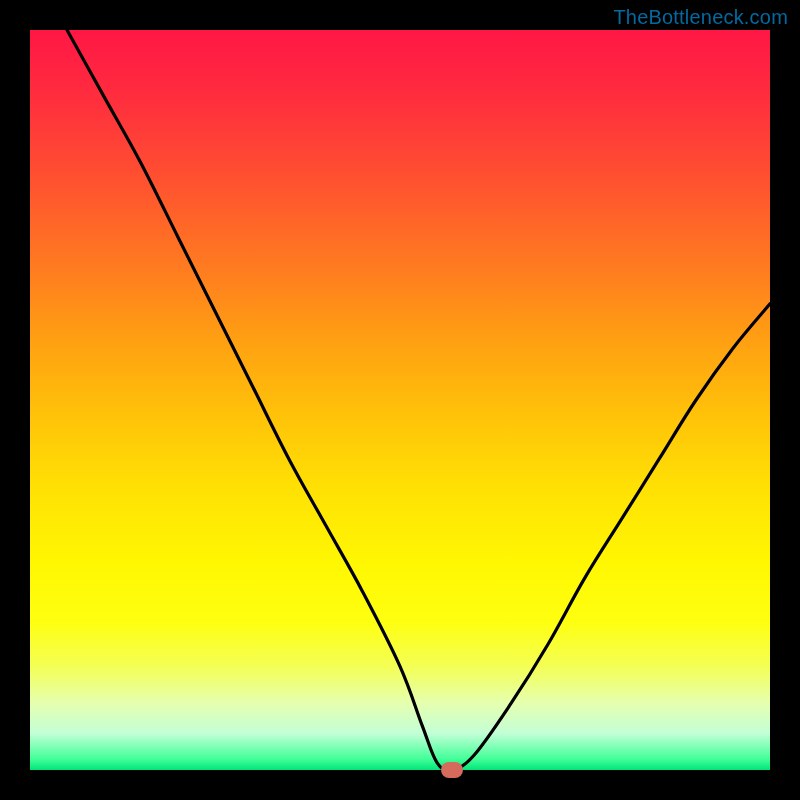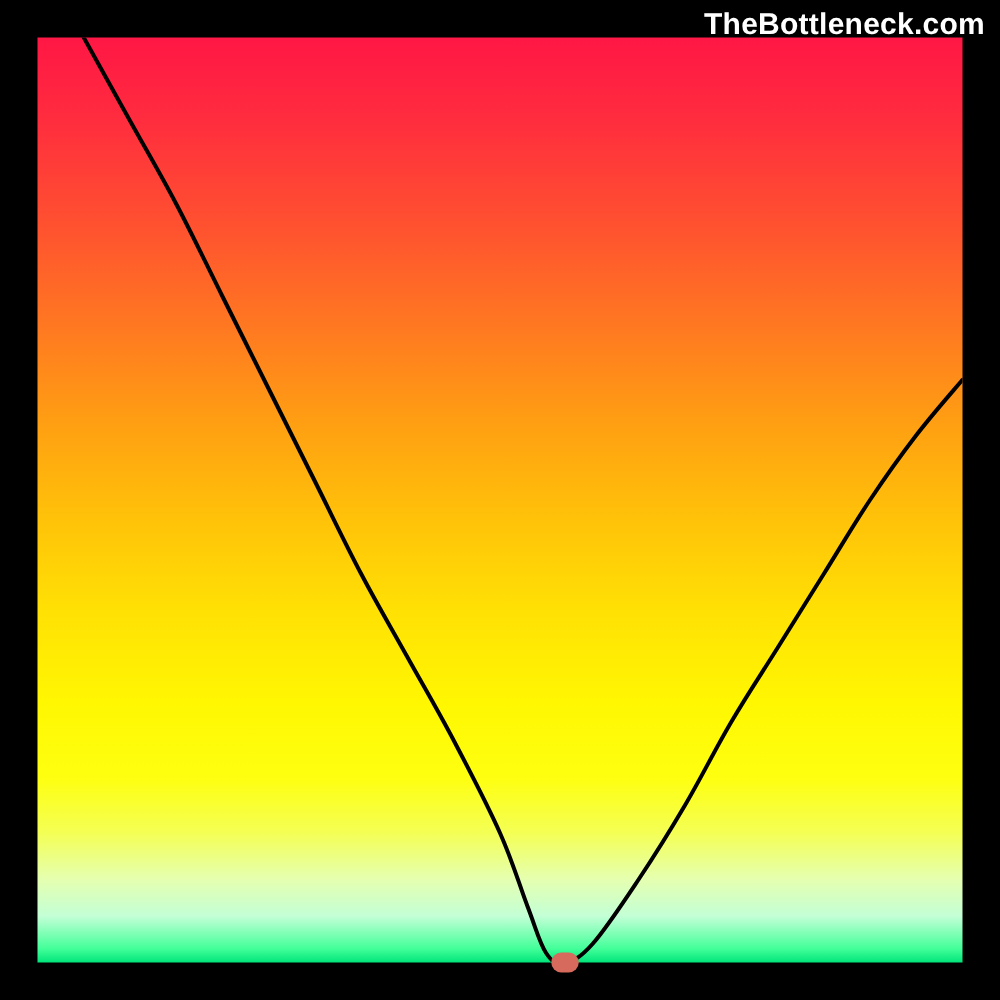--- a/index.html
+++ b/index.html
@@ -31,23 +31,23 @@
       #e5ffb0 91%,
       #c3ffd6 95%,
       #43ff99 98.5%,
       #00e57a 100%
     );
   }
   .watermark {
     position: absolute;
     top: 6px;
     right: 12px;
-    color: #ffffff;
-    font-size: 24px;
-    font-weight: bold;
+    color: #0369a1;
+    font-size: 20px;
+    font-weight: normal;
     letter-spacing: 0.2px;
     user-select: none;
   }
   svg.curve {
     position: absolute;
     left: 0;
     top: 0;
     width: 740px;
     height: 740px;
     pointer-events: none;

